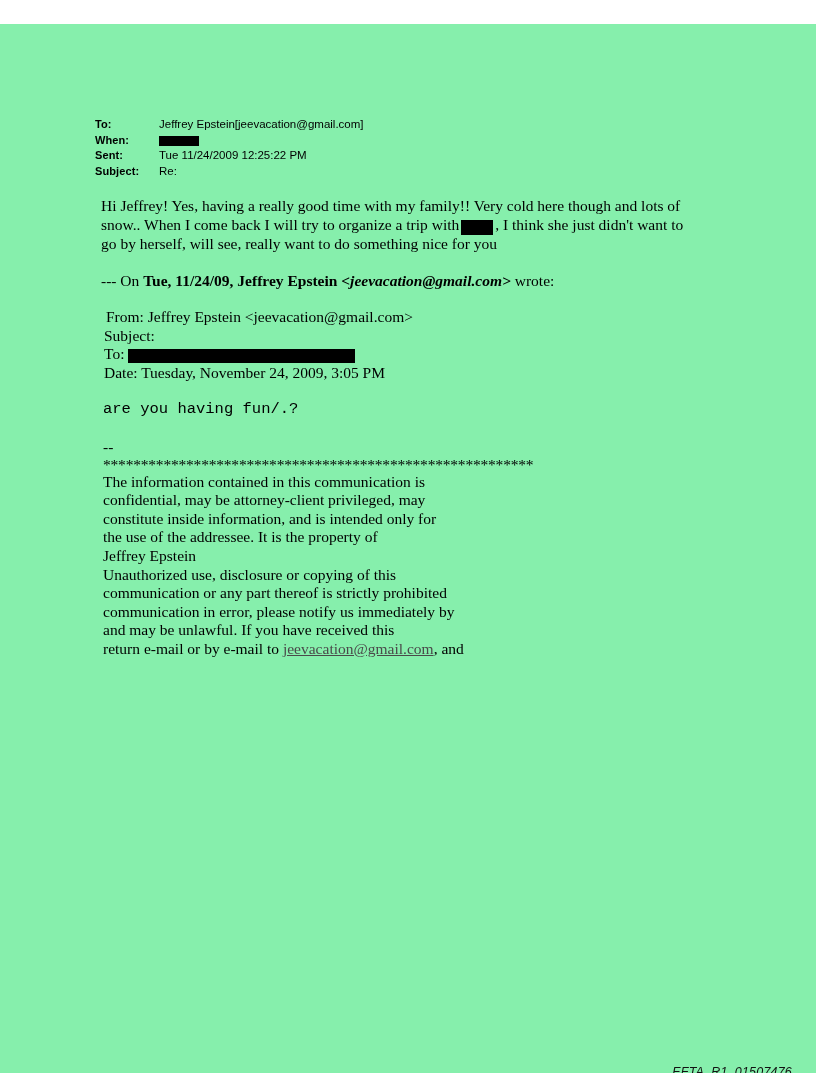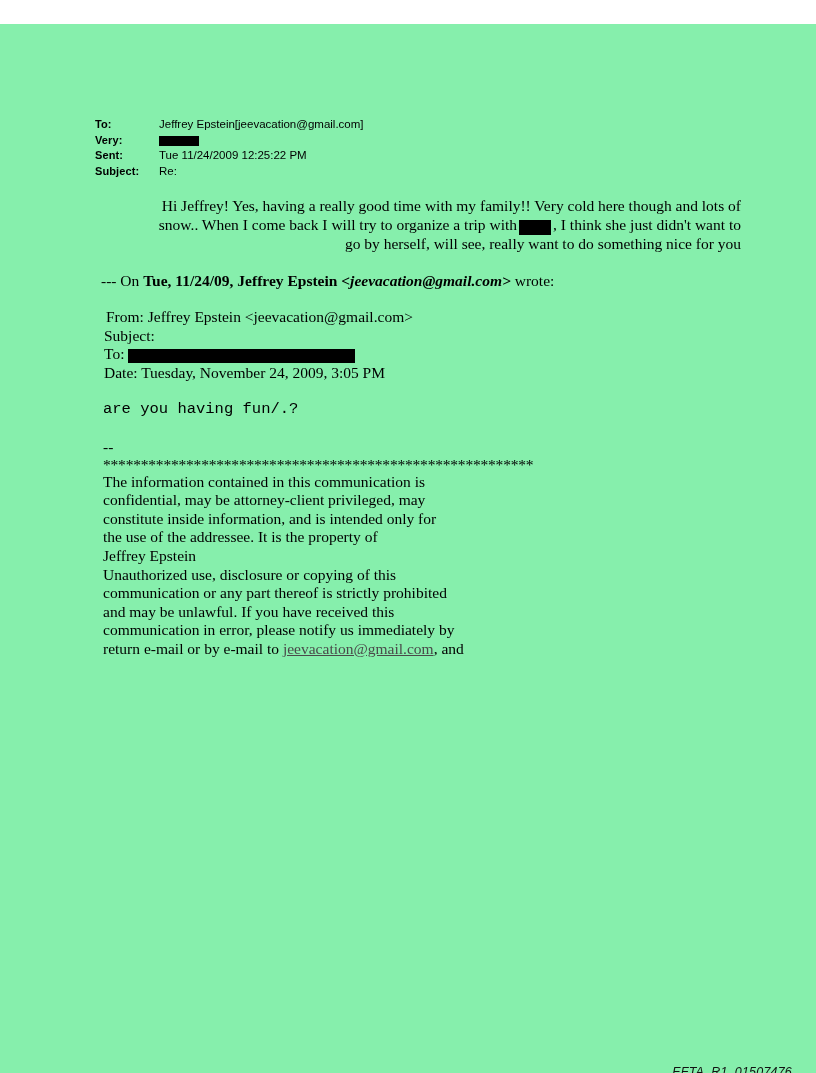--- a/index.html
+++ b/index.html
@@ -68,21 +68,20 @@
     position: absolute;
     left: 101px;
     top: 172px;
     width: 640px;
   }
   .para {
     font-family: "Liberation Serif", serif;
     font-size: 15.5px;
     line-height: 19px;
     margin: 0;
-    text-align: right;
   }
   .redact-inline {
     width: 32px;
     height: 15px;
     margin: 0 2px -2px 2px;
   }
 
   .quote-head {
     position: absolute;
     left: 101px;
@@ -157,21 +156,21 @@
 <body>
 
 <div class="page">
 
   <div class="hdr">
     <div class="hdr-row">
       <span class="hdr-label">To:</span>
       <span class="hdr-value">Jeffrey Epstein[jeevacation@gmail.com]</span>
     </div>
     <div class="hdr-row">
-      <span class="hdr-label">Very:</span>
+      <span class="hdr-label">When:</span>
       <span class="hdr-value"><span class="redact redact-from"></span></span>
     </div>
     <div class="hdr-row">
       <span class="hdr-label">Sent:</span>
       <span class="hdr-value">Tue 11/24/2009 12:25:22 PM</span>
     </div>
     <div class="hdr-row">
       <span class="hdr-label">Subject:</span>
       <span class="hdr-value">Re:</span>
     </div>
@@ -197,20 +196,20 @@
   <div class="sig">
     <div class="sig-line">--</div>
     <div class="stars">*********************************************************</div>
     <div class="sig-line">The information contained in this communication is</div>
     <div class="sig-line">confidential, may be attorney-client privileged, may</div>
     <div class="sig-line">constitute inside information, and is intended only for</div>
     <div class="sig-line">the use of the addressee. It is the property of</div>
     <div class="sig-line">Jeffrey Epstein</div>
     <div class="sig-line">Unauthorized use, disclosure or copying of this</div>
     <div class="sig-line">communication or any part thereof is strictly prohibited</div>
+    <div class="sig-line">communication in error, please notify us immediately by</div>
     <div class="sig-line">and may be unlawful. If you have received this</div>
-    <div class="sig-line">communication in error, please notify us immediately by</div>
     <div class="sig-line"><span>return e-mail or by e-mail to </span><a class="link" href="#">jeevacation@gmail.com</a><span>, and</span></div>
   </div>
 
   <div class="footer-id">EFTA_R1_01507476</div>
 
 </div>
 
 </body></html>

